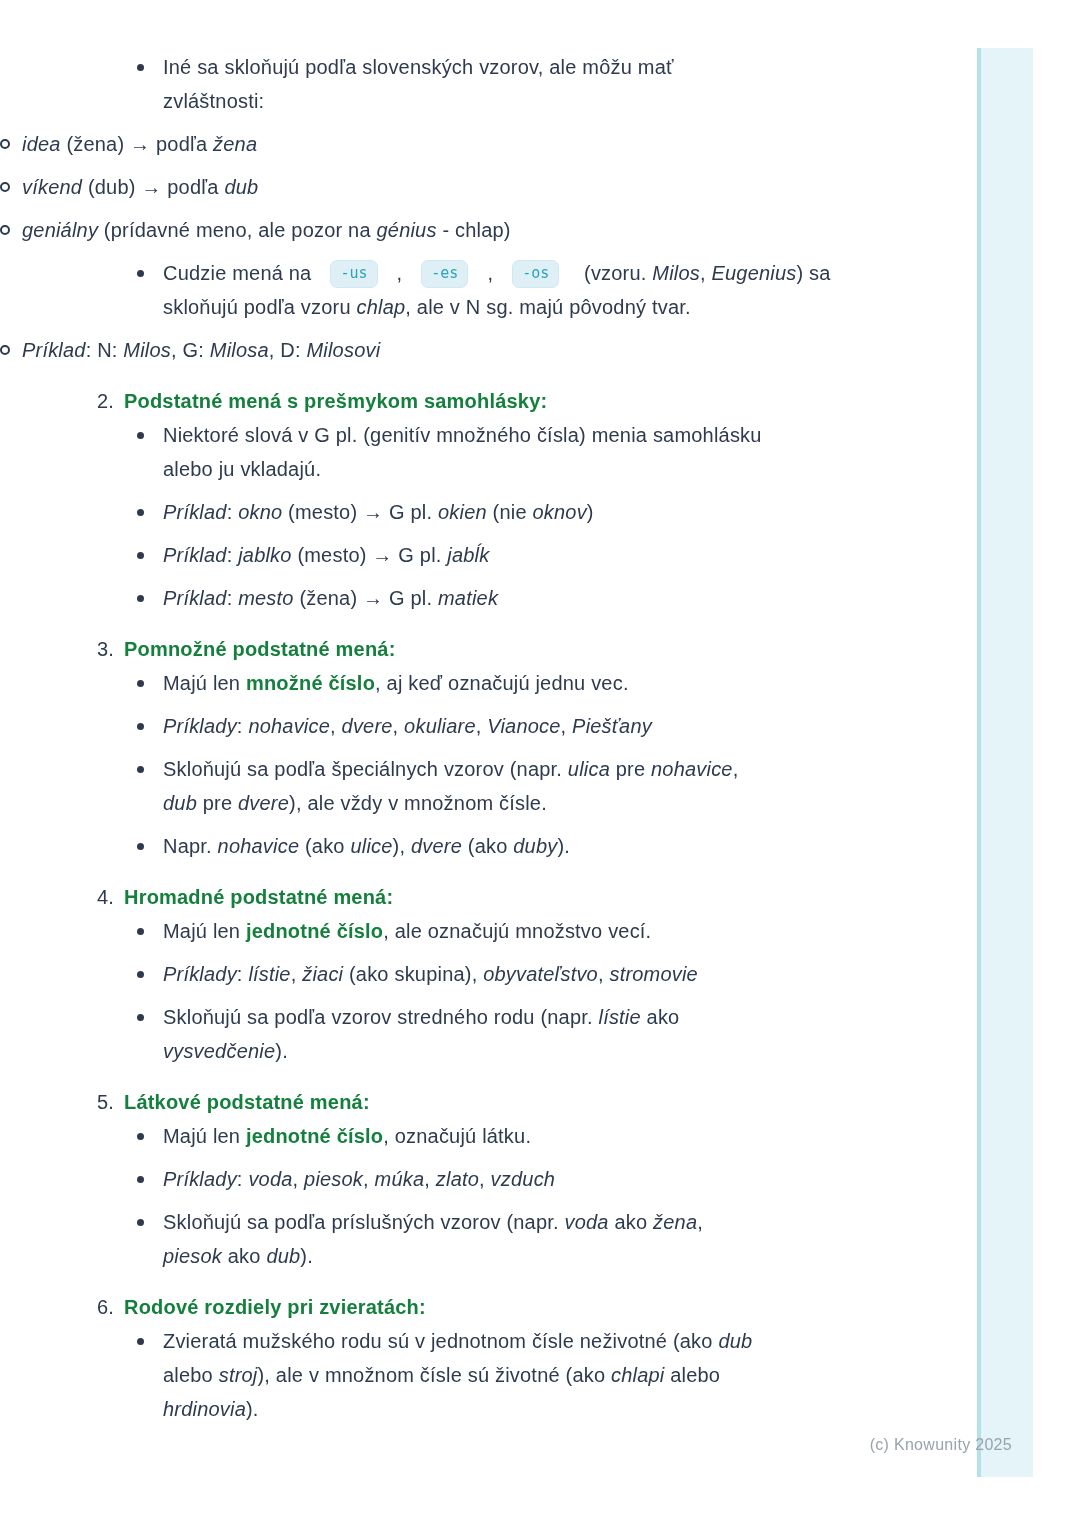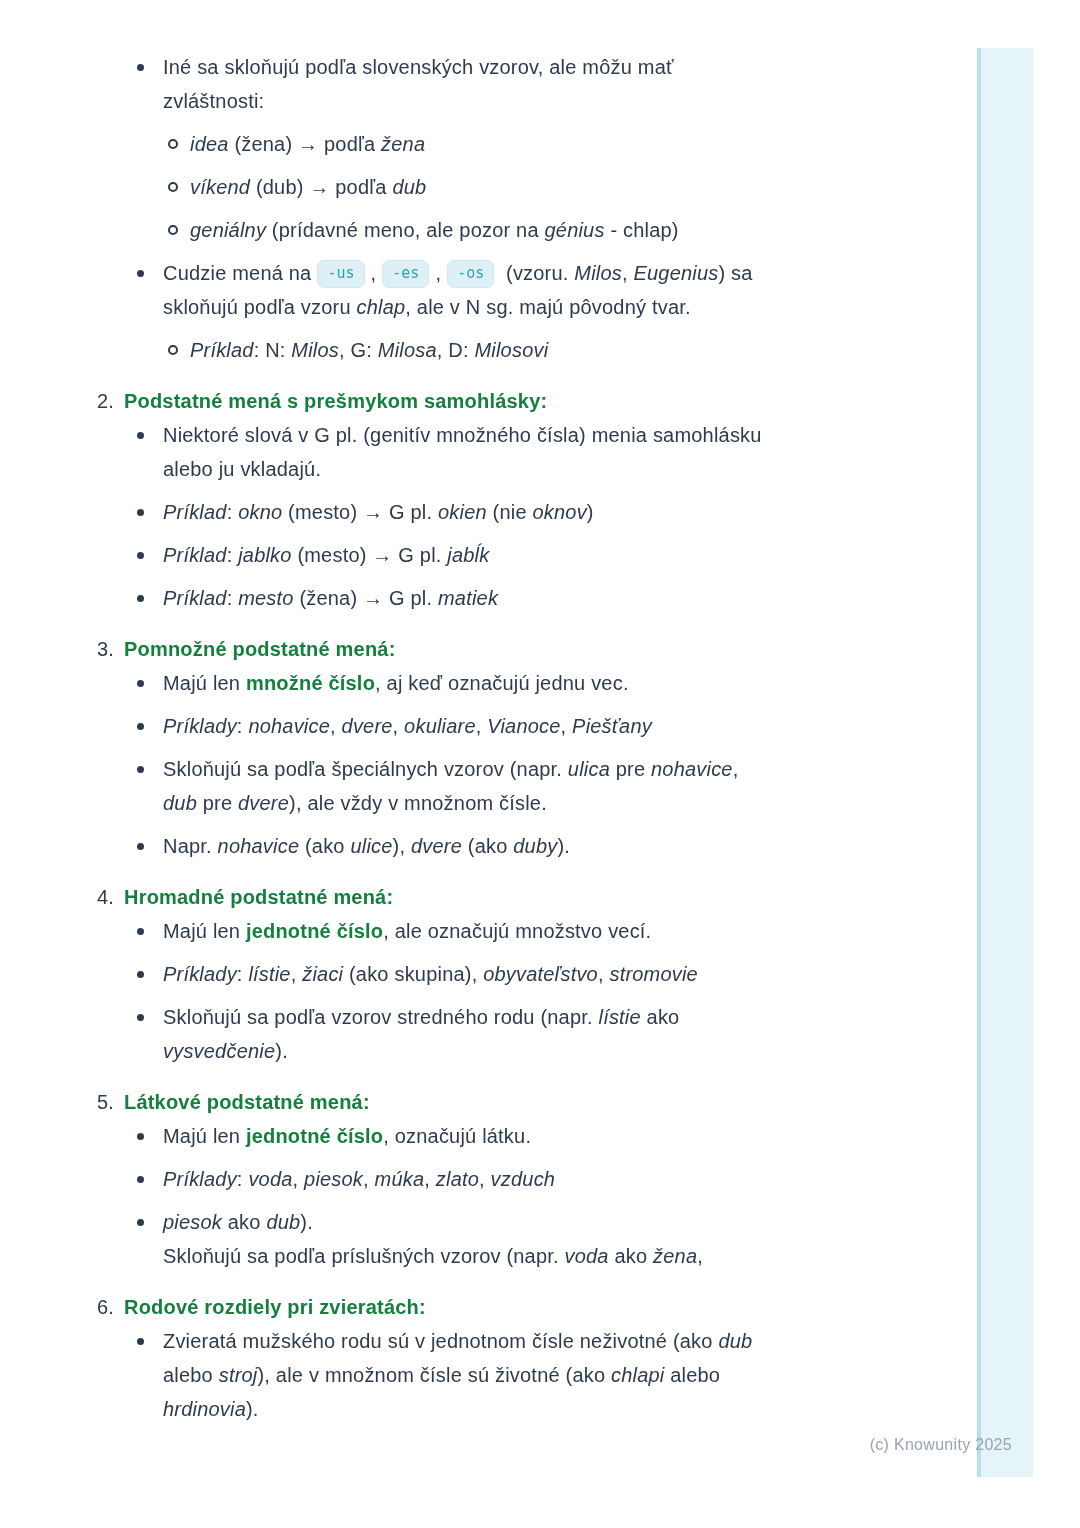--- a/index.html
+++ b/index.html
@@ -20,41 +20,41 @@
     display:flex; flex-direction:column; z-index:2;
   }
   .block {
     display:flex; align-items:flex-start;
     color:#2e3a4e; font-size:20px; line-height:34px;
     margin-bottom:9px; letter-spacing:0.2px;
   }
   .block.numbered { margin-top:8px; margin-bottom:0; padding-left:97px; color:#2e3a4e; }
   .block.numbered .num { flex:none; width:27px; font-weight:normal; }
   .block.l1 { padding-left:137px; }
-  .block.l2 { padding-left:168px; }
+  .block.l2 { }
   .marker { flex:none; box-sizing:border-box; }
   .marker.disc {
     width:7px; height:7px; border-radius:50%; background:#2e3a4e;
     margin:14px 19px 0 0;
   }
   .marker.circ {
     width:10px; height:10px; border:2px solid #2e3a4e; border-radius:50%;
     margin:12px 12px 0 0; background:transparent;
   }
   .btext { flex:1 1 auto; min-width:0; }
   .line { white-space:normal; }
   .seg.i { font-style:italic; }
   .seg.b { font-weight:bold; color:#15803d; }
   .seg.badge {
     display:inline-block;
     font-family:"DejaVu Sans Mono", monospace;
     font-size:15px; line-height:21px;
     color:#2ba4ba; background:#def0f6;
     border:1px solid #cfe9f2; border-radius:7px;
-    padding:2px 9px 3px; margin:0 6px;
+    padding:2px 9px 3px; margin:0 19px;
     vertical-align:2px; letter-spacing:0;
   }
   .footer {
     position:absolute; top:1436px; right:68px; z-index:3;
     font-size:16px; color:#9aa2ac; letter-spacing:0.3px;
   }
 </style>
 </head>
 <body>
 
@@ -202,22 +202,22 @@
       </div>
       <div class="block l1">
         <span class="marker disc"></span>
         <div class="btext">
           <div class="line"><span class="seg i">Príklady</span><span class="seg n">: </span><span class="seg i">voda</span><span class="seg n">, </span><span class="seg i">piesok</span><span class="seg n">, </span><span class="seg i">múka</span><span class="seg n">, </span><span class="seg i">zlato</span><span class="seg n">, </span><span class="seg i">vzduch</span></div>
         </div>
       </div>
       <div class="block l1">
         <span class="marker disc"></span>
         <div class="btext">
+          <div class="line"><span class="seg n">Skloňujú sa podľa príslušných vzorov (napr. </span><span class="seg i">voda</span><span class="seg n"> ako </span><span class="seg i">žena</span><span class="seg n">,</span></div>
           <div class="line"><span class="seg i">piesok</span><span class="seg n"> ako </span><span class="seg i">dub</span><span class="seg n">).</span></div>
-          <div class="line"><span class="seg n">Skloňujú sa podľa príslušných vzorov (napr. </span><span class="seg i">voda</span><span class="seg n"> ako </span><span class="seg i">žena</span><span class="seg n">,</span></div>
         </div>
       </div>
       <div class="block numbered">
         <span class="num">6.</span>
         <div class="btext">
           <div class="line"><span class="seg b">Rodové rozdiely pri zvieratách:</span></div>
         </div>
       </div>
       <div class="block l1">
         <span class="marker disc"></span>

